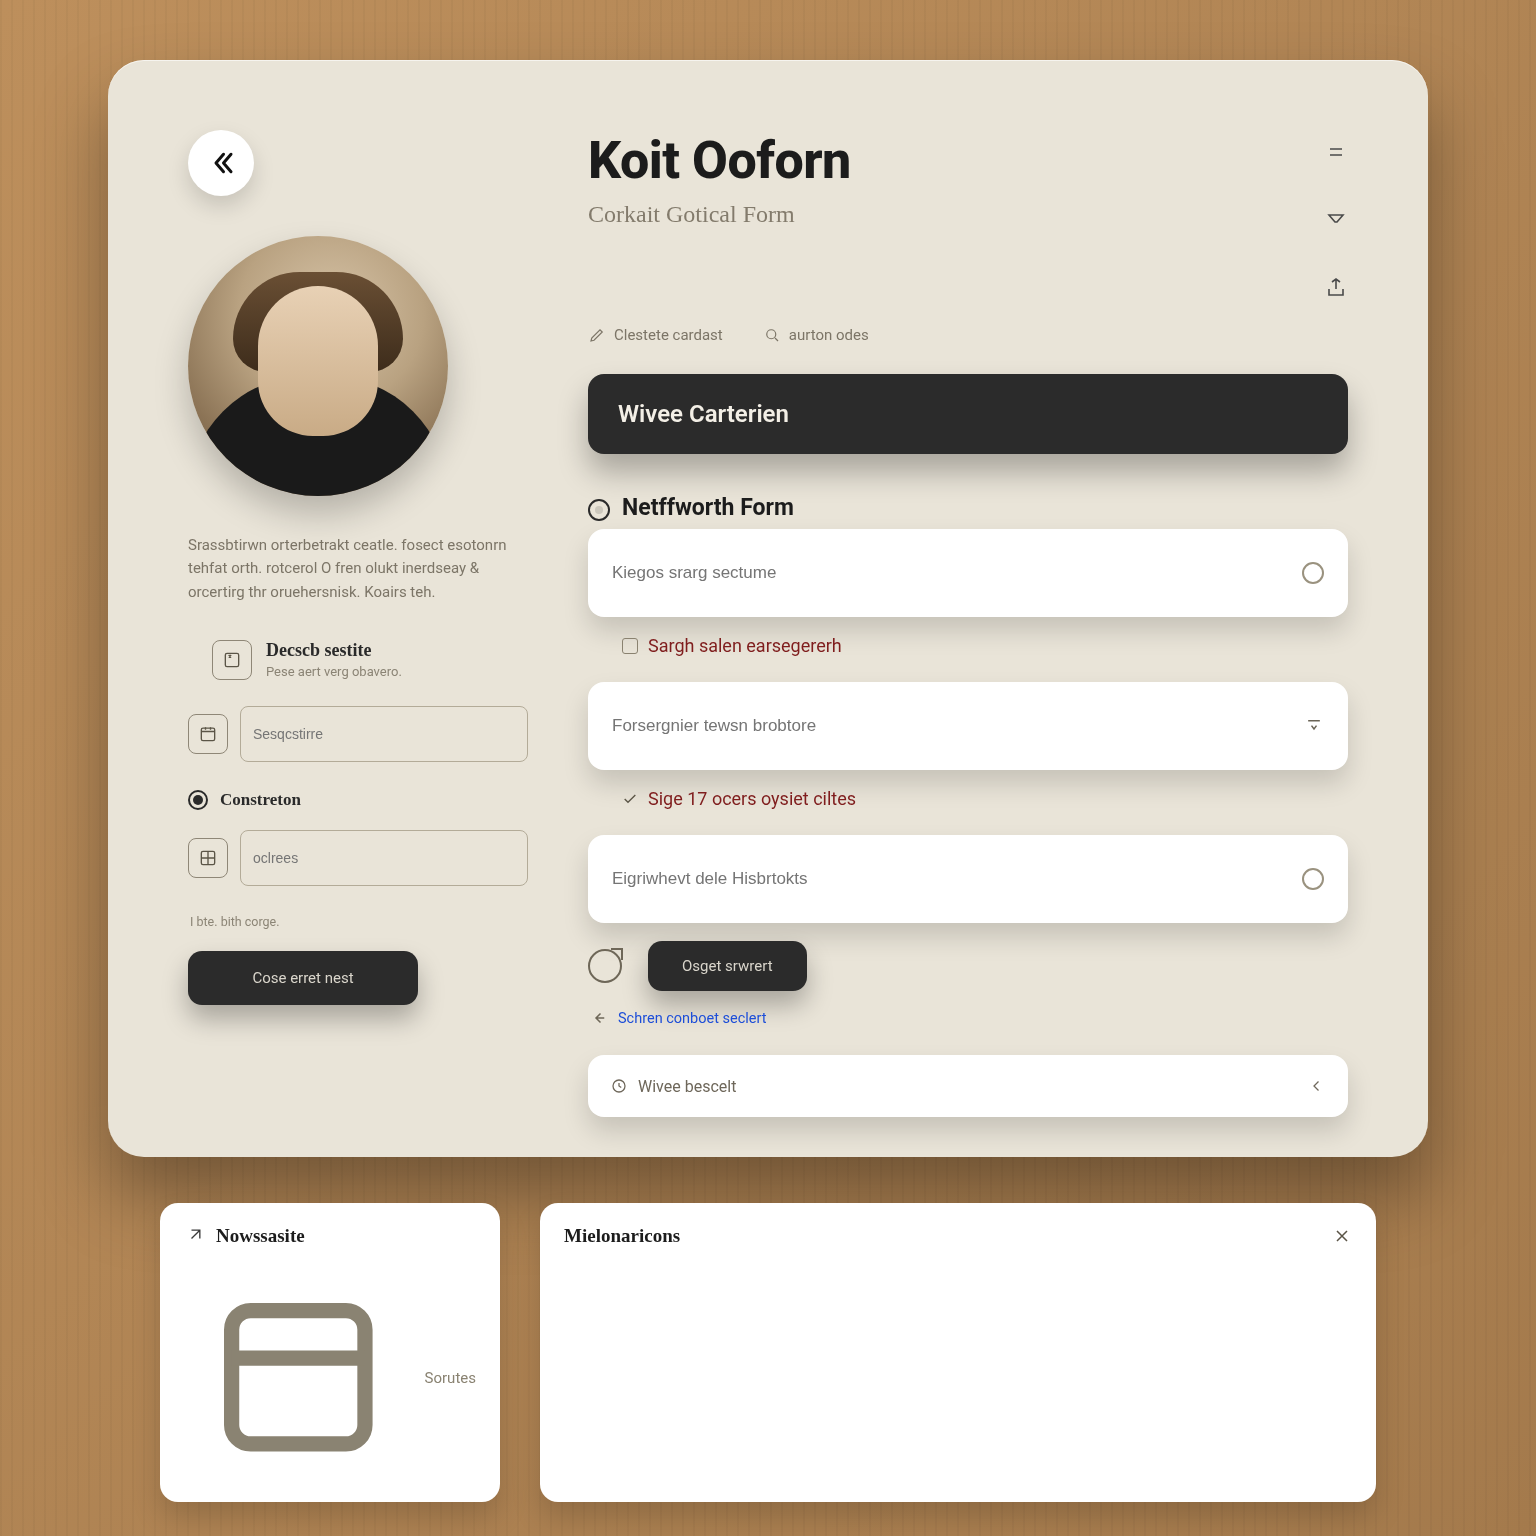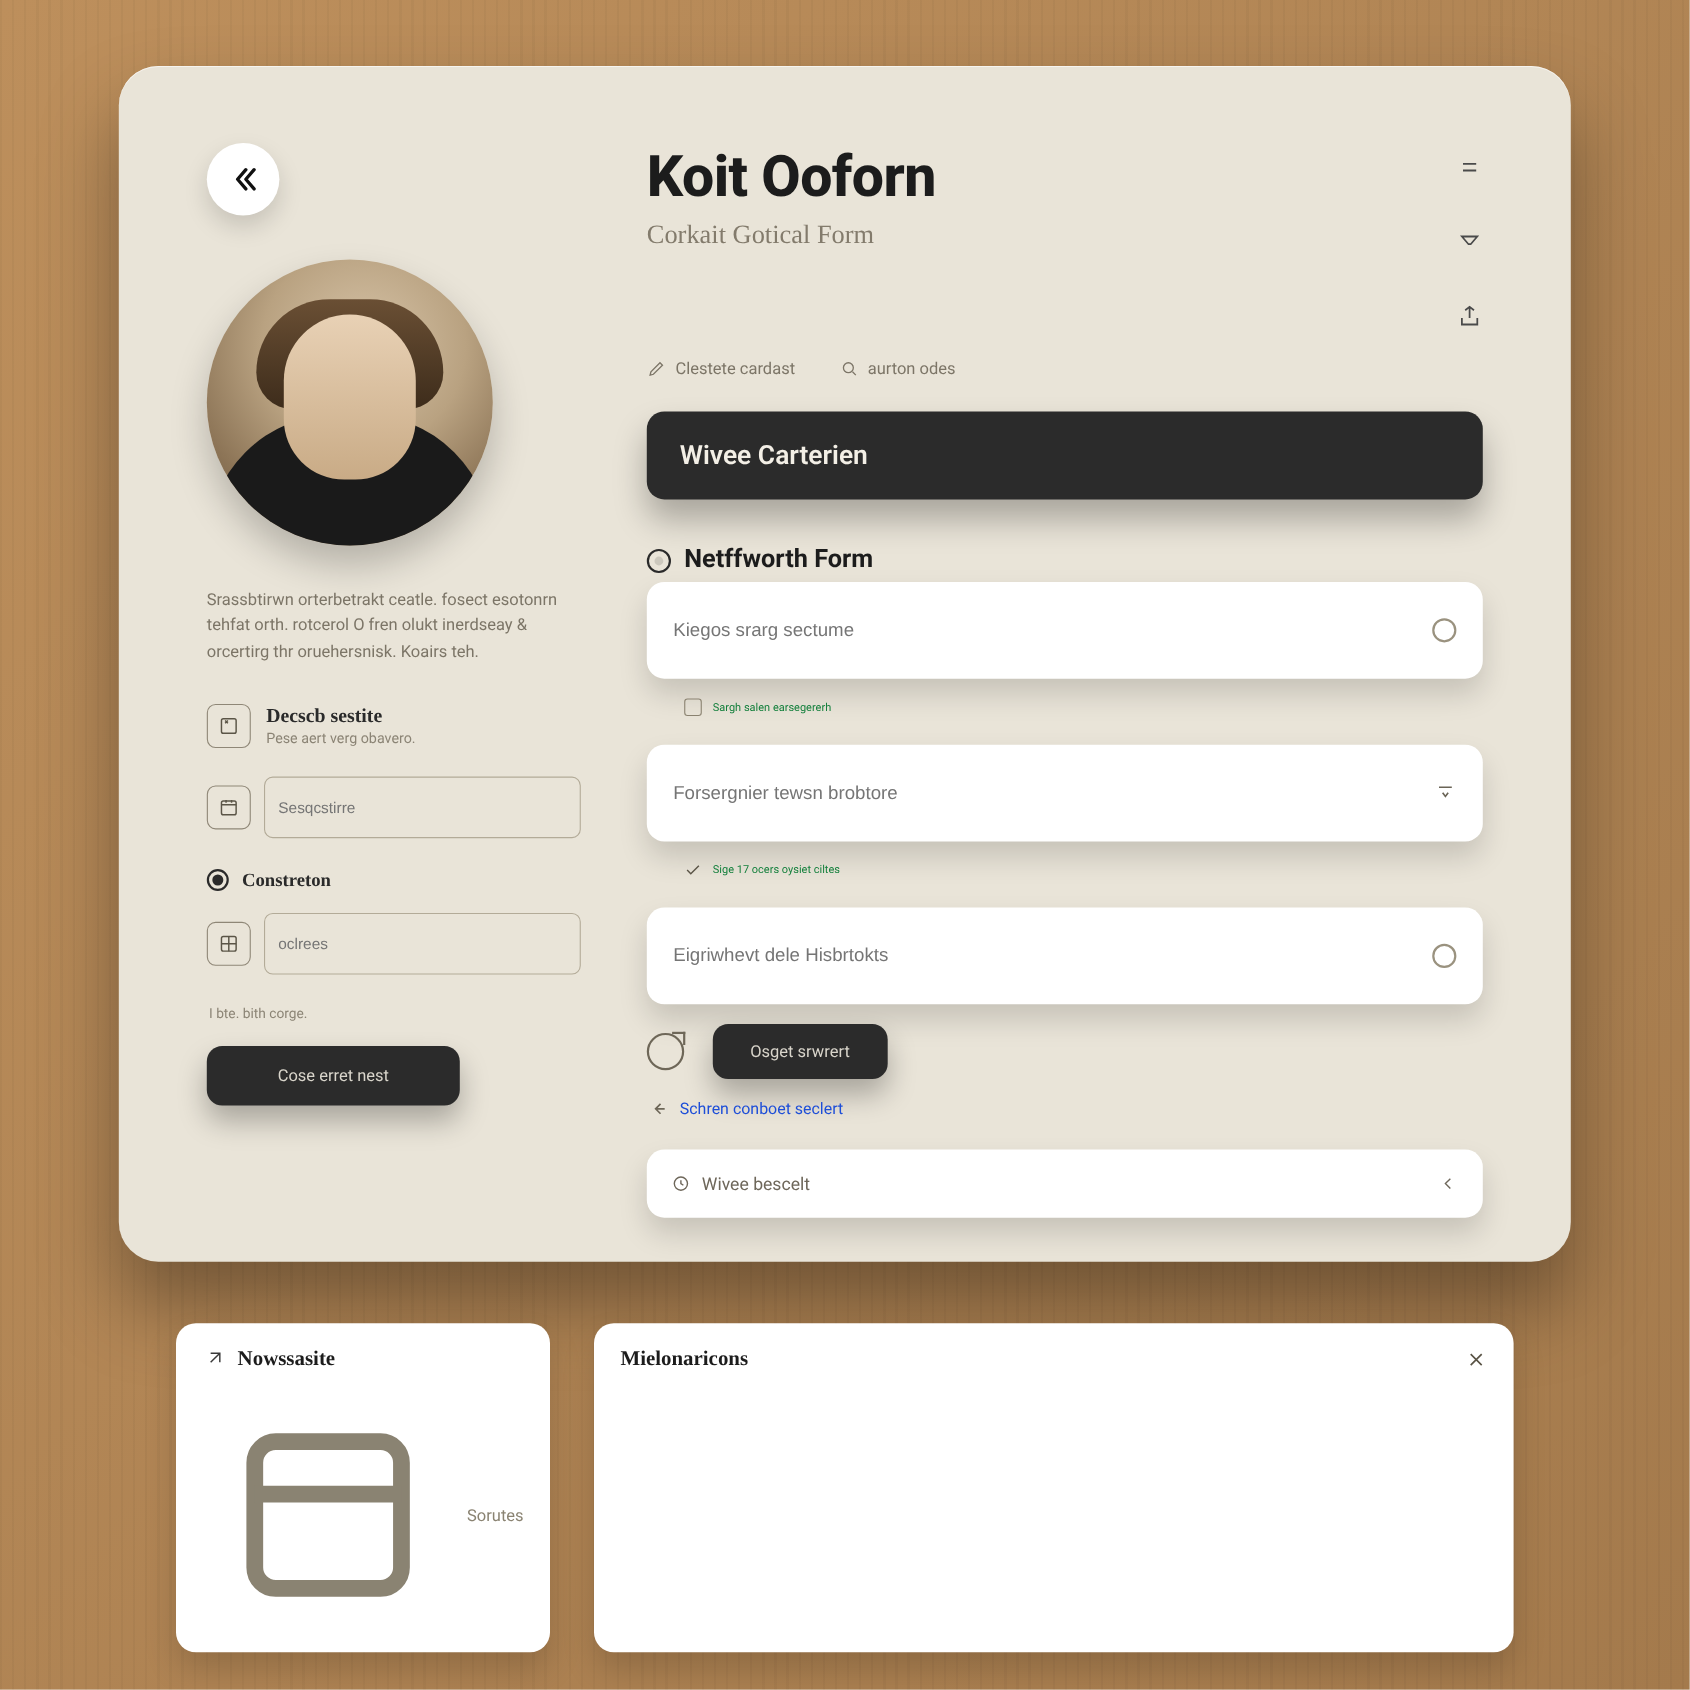--- a/index.html
+++ b/index.html
@@ -52,21 +52,21 @@
     background:linear-gradient(#6a4f34,#3d2c1b);
   }
   .avatar .sh{
     position:absolute; bottom:-20px; left:50%; transform:translateX(-50%);
     width:260px; height:140px; border-radius:120px 120px 0 0;
     background:#1a1a1a;
   }
 
   .bio { font-size:15px; line-height:1.55; color:#7c7567; margin-bottom:36px; }
 
-  .side-block { margin-bottom:26px; display:flex; gap:14px; }
+  .side-block { margin-bottom:26px; display:flex; gap:14px;margin-left:24px; }
   .side-ico {
     width:40px; height:40px; border:1.5px solid #8f8777; border-radius:8px;
     display:flex; align-items:center; justify-content:center; flex:none;
     color:#5b5547;
   }
   .side-ico svg{ width:20px; height:20px; stroke:#5b5547; fill:none; stroke-width:1.6; }
   .side-block .txt h4{ font-size:18px; font-weight:700; color:#2a2a2a; font-family:Georgia,serif; }
   .side-block .txt p{ font-size:13px; color:#8b8475; margin-top:3px; }
 
   .side-input {
@@ -120,21 +120,21 @@
   .field{
     background:#fff; border-radius:16px; height:88px;
     box-shadow:0 14px 26px rgba(0,0,0,.15);
     display:flex; align-items:center; padding:0 24px;
     margin-bottom:18px;
   }
   .field input{ flex:1; border:none; background:transparent; font-size:17px; color:#8b8475; outline:none; }
   .field .suffix{ width:22px; height:22px; border:2px solid #9a927f; border-radius:50%; }
   .field .chev svg{ width:20px; height:20px; stroke:#6a6456; fill:none; stroke-width:1.8; }
 
-  .check-line{ display:flex; align-items:center; gap:10px; color:#15803d; font-size:10px; margin:8px 0 26px 6px;padding-left:28px; }
+  .check-line{ display:flex; align-items:center; gap:10px; color:#7f1d1d; font-size:18px; margin:8px 0 26px 6px;padding-left:28px; }
   .check-line .box{ width:16px; height:16px; border:1.5px solid #8a8270; border-radius:3px; }
   .check-line .tick{ width:16px; height:16px; color:#5b5547; }
 
   .action-row{ display:flex; align-items:center; gap:26px; margin:18px 0 8px 0; }
   .ghost-ico{ width:34px; height:34px; border:2px solid #6e6758; border-radius:50%; position:relative; }
   .ghost-ico::after{ content:""; position:absolute; right:-3px; top:-3px; width:10px; height:10px; border-top:2px solid #6e6758; border-right:2px solid #6e6758; }
   .action-row .dark-btn{ padding:16px 34px; font-size:15px; }
 
   .note-line{ display:flex; align-items:center; gap:10px; color:#1d4ed8; font-size:14.5px; margin:18px 0 28px 2px; }
   .note-line svg{ width:18px; height:18px; stroke:#6e6758; fill:none; stroke-width:2; }

